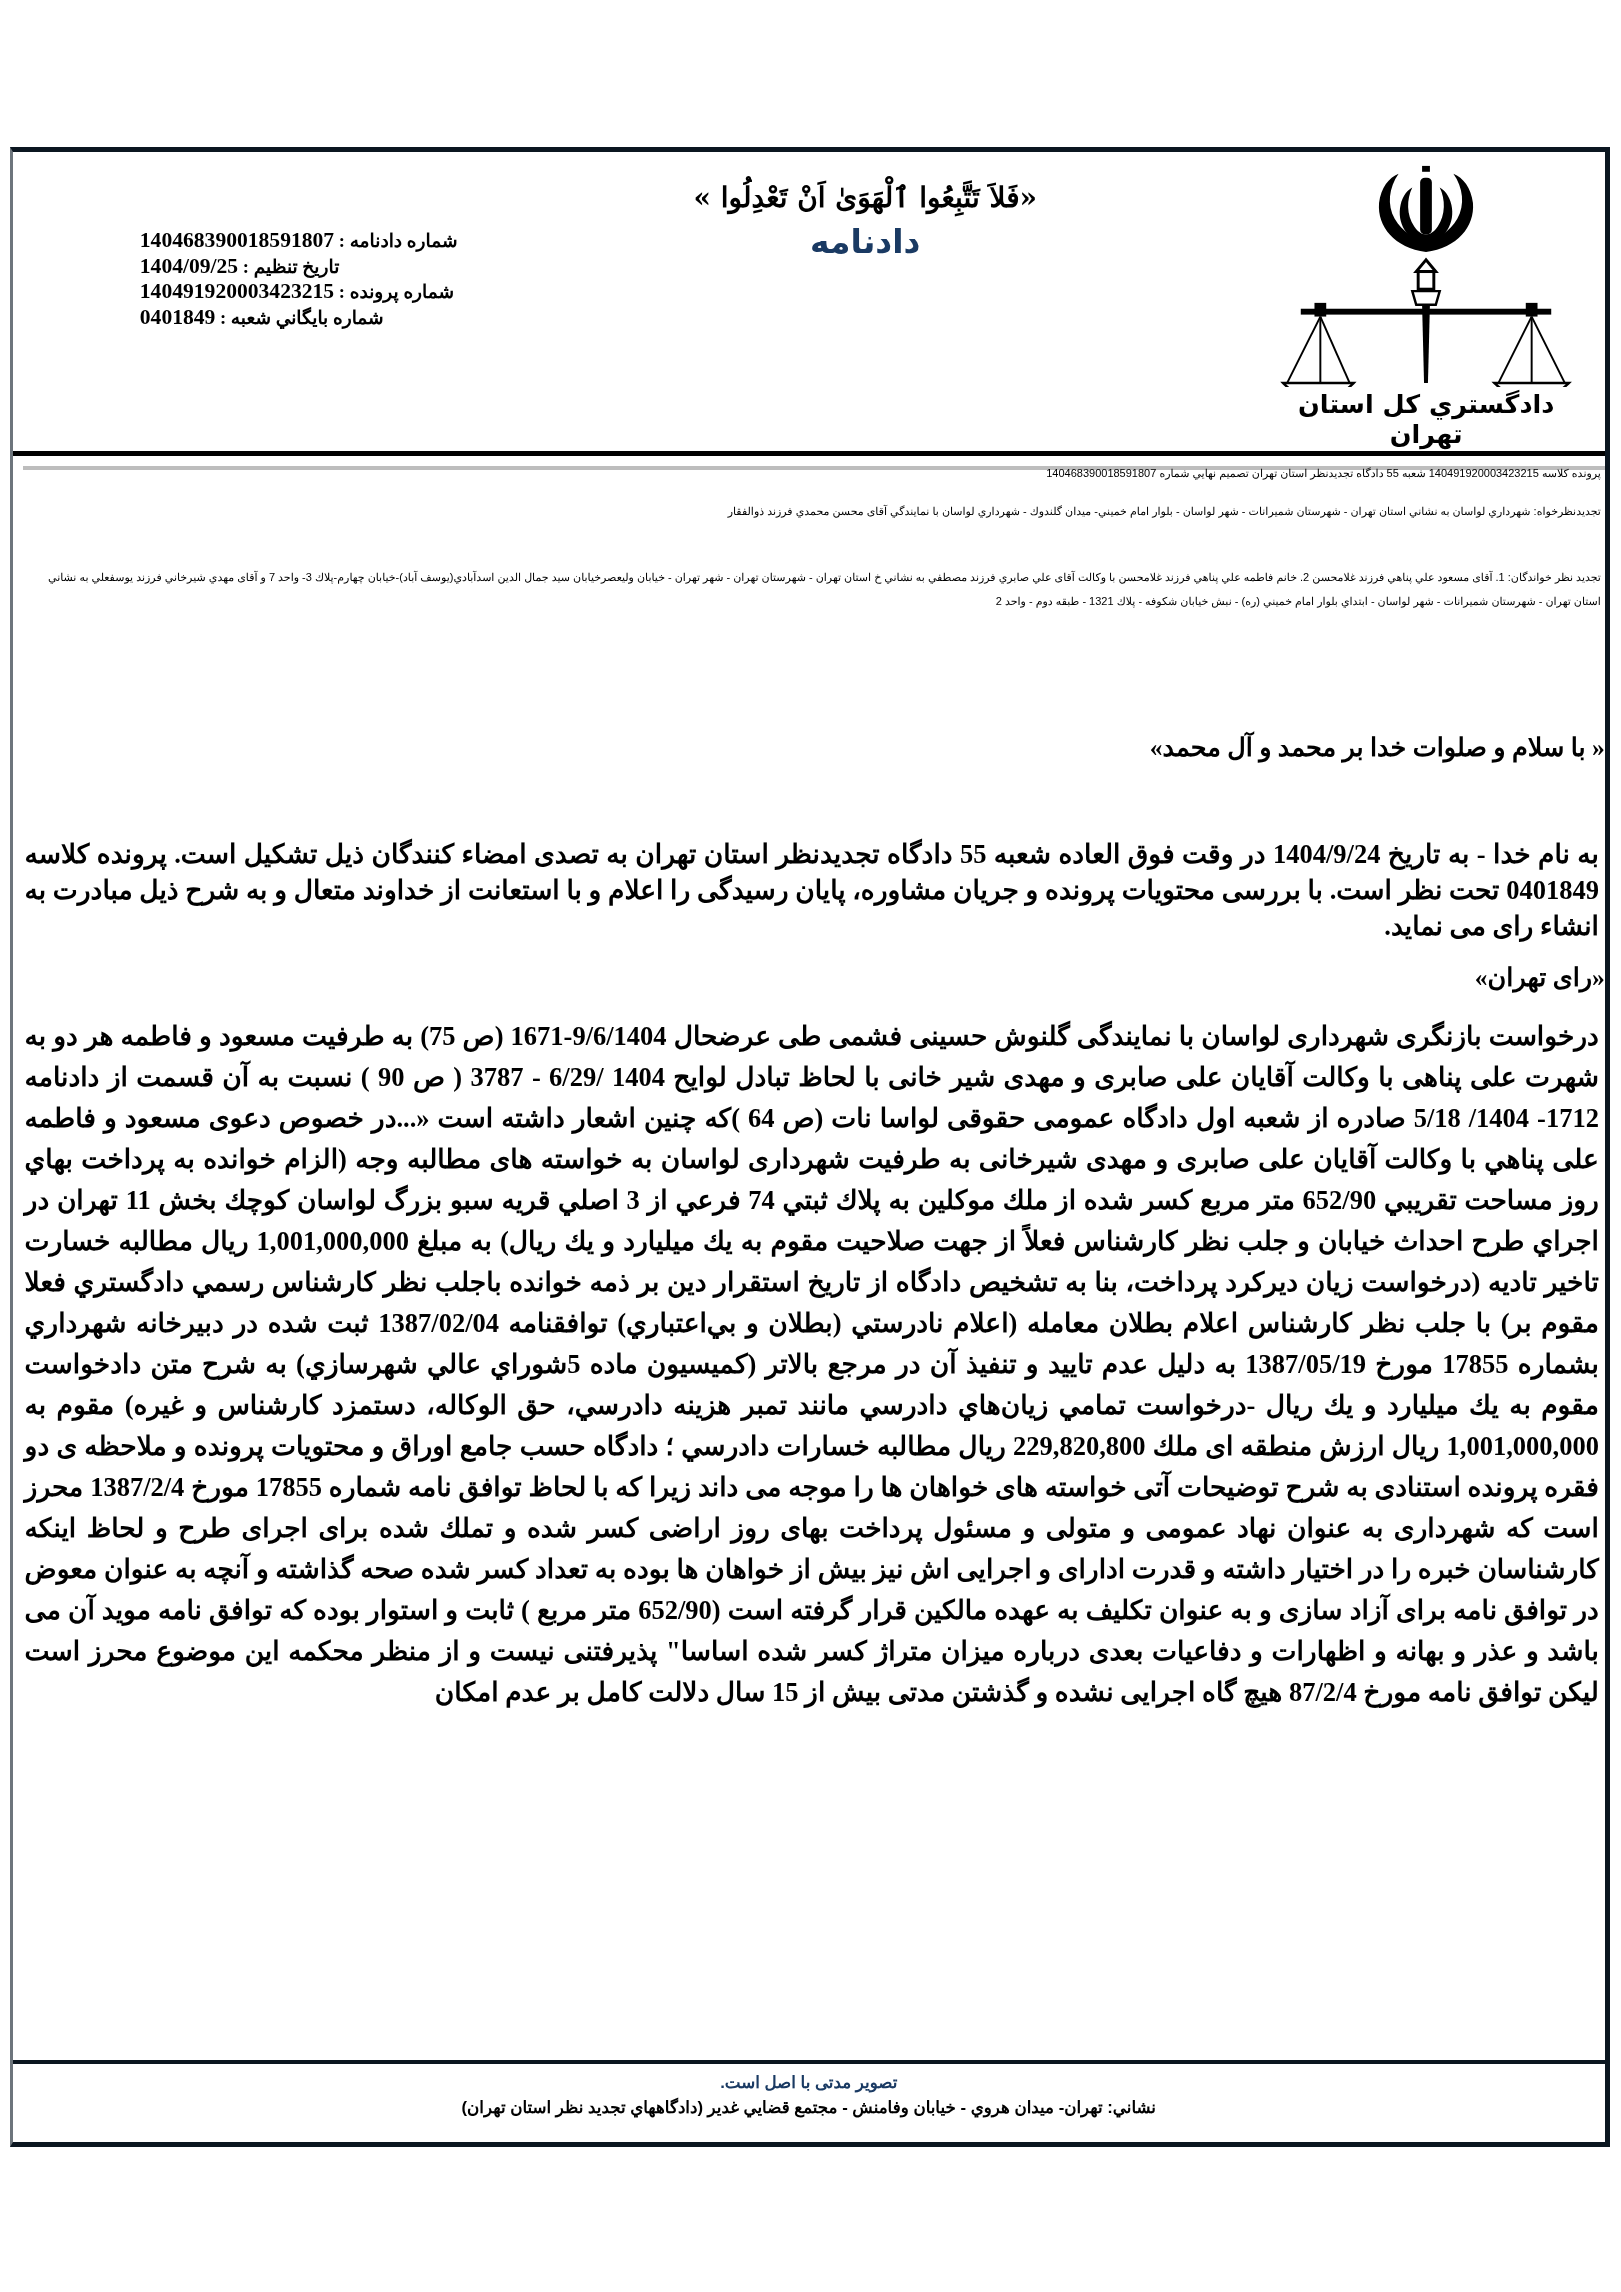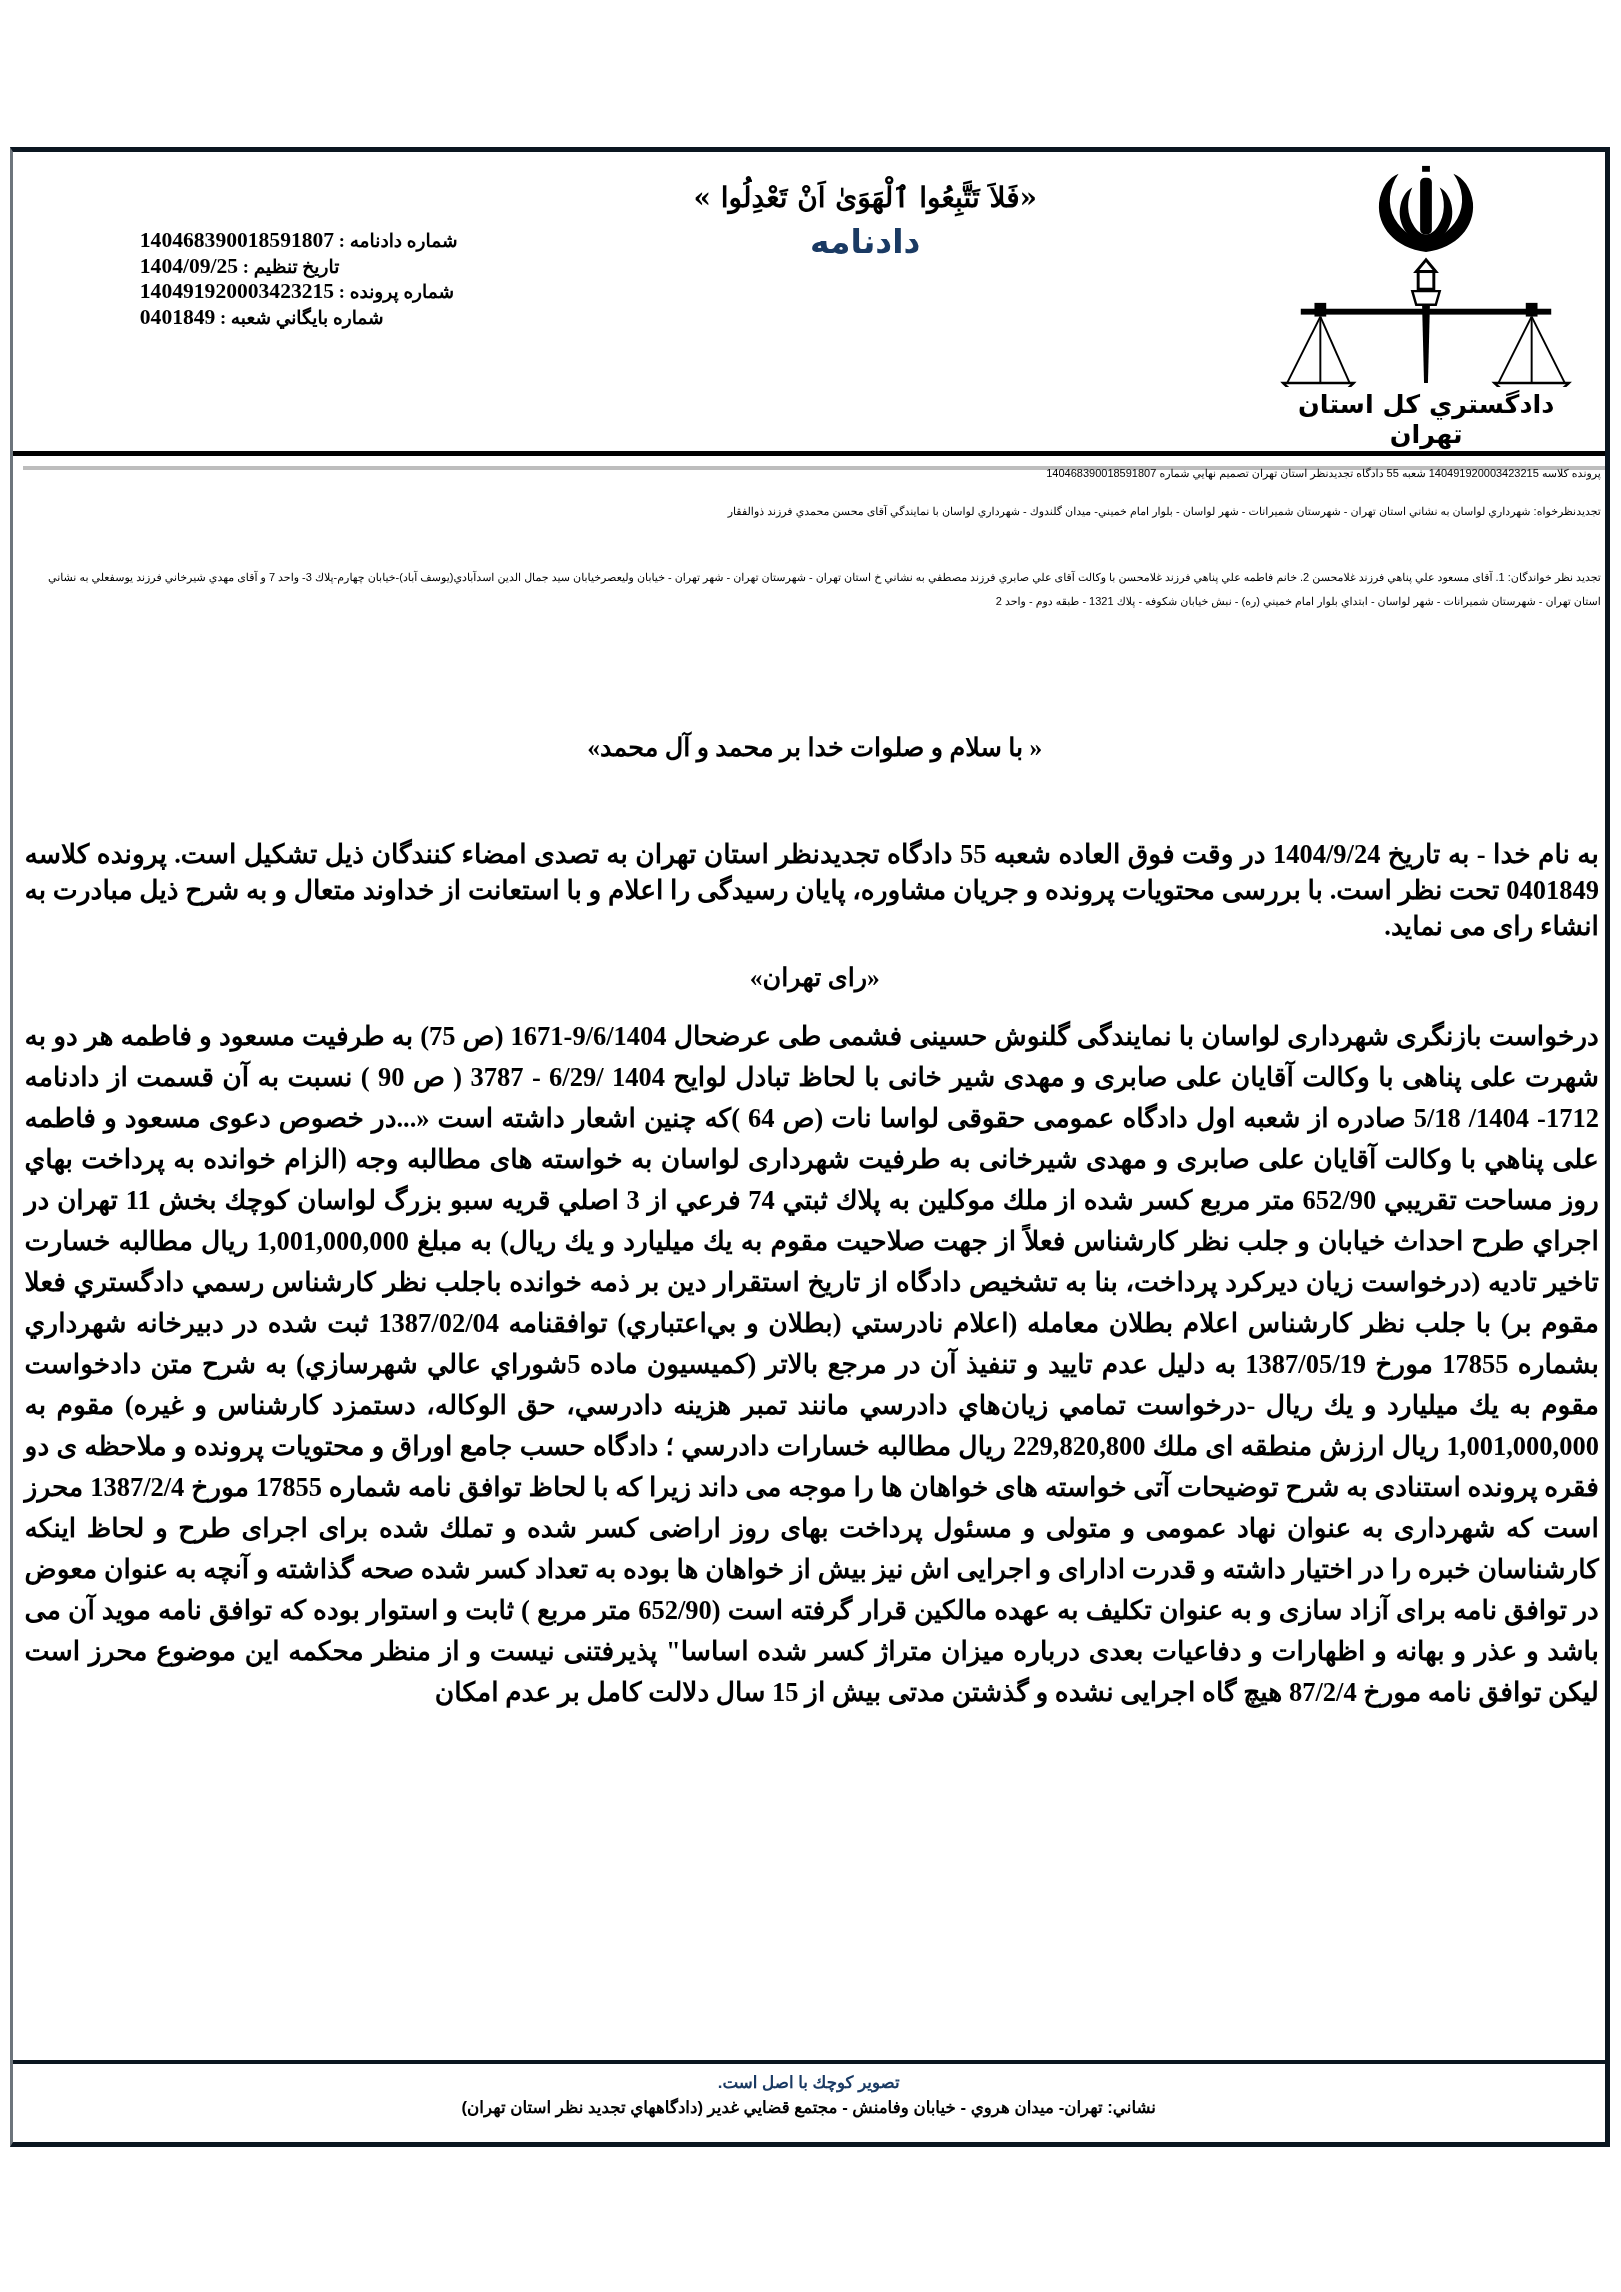--- a/index.html
+++ b/index.html
@@ -19,21 +19,21 @@
   .center-head { position: absolute; left: 578px; width: 549px; top: 29px; text-align: center; direction: rtl; }
   .verse { font-family: "DejaVu Serif", serif; font-size: 28px; font-weight: bold; }
   .branch-title { font-size: 26.5px; font-weight: bold; margin-top: 57px; }
   .doc-type { font-size: 33px; font-weight: bold; color: #1a3a63; margin-top: 7.8px; }
 
   .meta { position: absolute; left: 127px; top: 76px; width: 431px; direction: rtl; text-align: left; font-family: "Liberation Serif", serif; font-weight: bold; font-size: 18.6px; line-height: 25.5px; }
   .meta .num { font-size: 21.6px; }
 
   .body-area { position: absolute; left: 0; top: 0; width: 100%; direction: rtl; }
   .small-line { position: absolute; right: 3.9px; left: 5.9px; direction: rtl; text-align: right; font-family: "Liberation Sans", sans-serif; font-size: 11px; line-height: 23.5px; }
-  .greeting { position: absolute; left: 12px; right: 0; text-align: center; font-family: "Liberation Serif", serif; font-weight: bold; font-size: 25.5px; direction: rtl; }
+  .greeting { position: absolute; left: 12px; right: 0; text-align: right; font-family: "Liberation Serif", serif; font-weight: bold; font-size: 25.5px; direction: rtl; }
   .para { position: absolute; right: 5.9px; left: 11.8px; direction: rtl; text-align: justify; text-align-last: right; font-family: "Liberation Serif", serif; font-weight: bold; font-size: 26.5px; line-height: 36px; }
   .para2 { position: absolute; right: 5.9px; left: 11.8px; direction: rtl; text-align: justify; text-align-last: right; font-family: "Liberation Serif", serif; font-weight: bold; font-size: 26.5px; line-height: 41px; }
   .footer-box { position: absolute; left: 0; right: 0; bottom: 0; height: 82px; border-top: 4.9px solid #0b1620; box-sizing: border-box; text-align: center; direction: rtl; }
   .footer-certified { font-family: "Liberation Sans", sans-serif; font-weight: bold; color: #1a3a63; font-size: 16.7px; margin-top: 7.8px; }
   .footer-address { font-family: "Liberation Sans", sans-serif; font-weight: bold; font-size: 16.7px; margin-top: 3.9px; }
 </style>
 </head>
 <body>
 
 <div class="page-frame">
@@ -108,17 +108,17 @@
     <div class="greeting" style="top:580px;">« با سلام و صلوات خدا بر محمد و آل محمد»</div>
 
     <div class="para" style="top:656px;margin-top:28px;">به نام خدا - به تاريخ  1404/9/24 در وقت فوق العاده شعبه 55  دادگاه تجديدنظر  استان تهران به تصدى امضاء كنندگان ذيل تشكيل است. پرونده كلاسه  0401849 تحت نظر است. با بررسى محتويات پرونده و جريان مشاوره، پايان رسيدگى را اعلام و با استعانت از خداوند متعال و به شرح ذيل مبادرت به انشاء راى مى نمايد.</div>
 
     <div class="greeting" style="top:810px;">«راى تهران»</div>
 
     <div class="para2" style="top:864px;">درخواست بازنگرى شهردارى لواسان با نمايندگى گلنوش حسينى فشمى طى عرضحال 9/6/1404-1671 (ص 75) به طرفيت مسعود و فاطمه هر دو به شهرت على پناهى با وكالت آقايان  على صابرى و مهدى شير خانى با لحاظ تبادل لوايح 1404 /6/29 - 3787  ( ص  90  ) نسبت به آن قسمت از دادنامه  1712- 1404/ 5/18  صادره از شعبه  اول دادگاه عمومى حقوقى لواسا نات  (ص  64  )كه چنين اشعار داشته است «...در خصوص دعوى مسعود و فاطمه على پناهي با وكالت آقايان على صابرى و مهدى شيرخانى به طرفيت شهردارى لواسان به خواسته هاى مطالبه وجه (الزام خوانده به پرداخت بهاي روز مساحت تقريبي 652/90 متر مربع كسر شده از ملك موكلين به پلاك ثبتي 74 فرعي از 3 اصلي قريه سبو بزرگ لواسان كوچك بخش 11 تهران در اجراي طرح احداث خيابان و جلب نظر كارشناس فعلاً از جهت صلاحيت مقوم به يك ميليارد و يك ريال) به مبلغ 1,001,000,000 ريال مطالبه خسارت تاخير تاديه (درخواست زيان ديركرد پرداخت، بنا به تشخيص دادگاه از تاريخ استقرار دين بر ذمه خوانده باجلب نظر كارشناس رسمي دادگستري فعلا مقوم بر) با جلب نظر كارشناس اعلام بطلان معامله (اعلام نادرستي (بطلان و بي‌اعتباري) توافقنامه 1387/02/04 ثبت شده در دبيرخانه شهرداري بشماره 17855 مورخ 1387/05/19 به دليل عدم تاييد و تنفيذ آن در مرجع بالاتر (كميسيون ماده 5شوراي عالي شهرسازي) به شرح متن دادخواست مقوم به يك ميليارد و يك ريال -درخواست تمامي زيان‌هاي دادرسي مانند تمبر هزينه دادرسي، حق الوكاله، دستمزد كارشناس و غيره) مقوم به 1,001,000,000 ريال ارزش منطقه اى ملك 229,820,800 ريال مطالبه خسارات دادرسي ؛ دادگاه حسب جامع اوراق و محتويات پرونده و ملاحظه ى دو فقره پرونده استنادى به شرح توضيحات آتى خواسته هاى خواهان ها را موجه مى داند زيرا كه با لحاظ توافق نامه شماره 17855 مورخ 1387/2/4 محرز است كه شهردارى به عنوان نهاد عمومى و متولى و مسئول پرداخت بهاى روز اراضى كسر شده و تملك شده براى اجراى طرح و لحاظ اينكه كارشناسان خبره را در اختيار داشته و قدرت اداراى و اجرايى اش نيز بيش از خواهان ها بوده به تعداد كسر شده صحه گذاشته و آنچه به عنوان معوض در توافق نامه براى آزاد سازى و به عنوان تكليف به عهده مالكين قرار گرفته است (652/90 متر مربع ) ثابت و استوار بوده كه توافق نامه مويد آن مى باشد و عذر و بهانه و اظهارات و دفاعيات بعدى درباره ميزان متراژ كسر شده اساسا" پذيرفتنى نيست و از منظر محكمه اين موضوع محرز است ليكن توافق نامه مورخ 87/2/4 هيچ گاه اجرايى نشده و گذشتن مدتى بيش از  15  سال دلالت كامل بر  عدم امكان</div>
   </div>
 
   <div class="footer-box">
-    <div class="footer-certified">تصوير كوچك با اصل است.</div>
+    <div class="footer-certified">تصوير مدتى با اصل است.</div>
     <div class="footer-address">نشاني:  تهران- ميدان هروي - خيابان وفامنش - مجتمع قضايي غدير (دادگاههاي تجديد نظر استان تهران)</div>
   </div>
 </div>
 
 
 </body></html>

